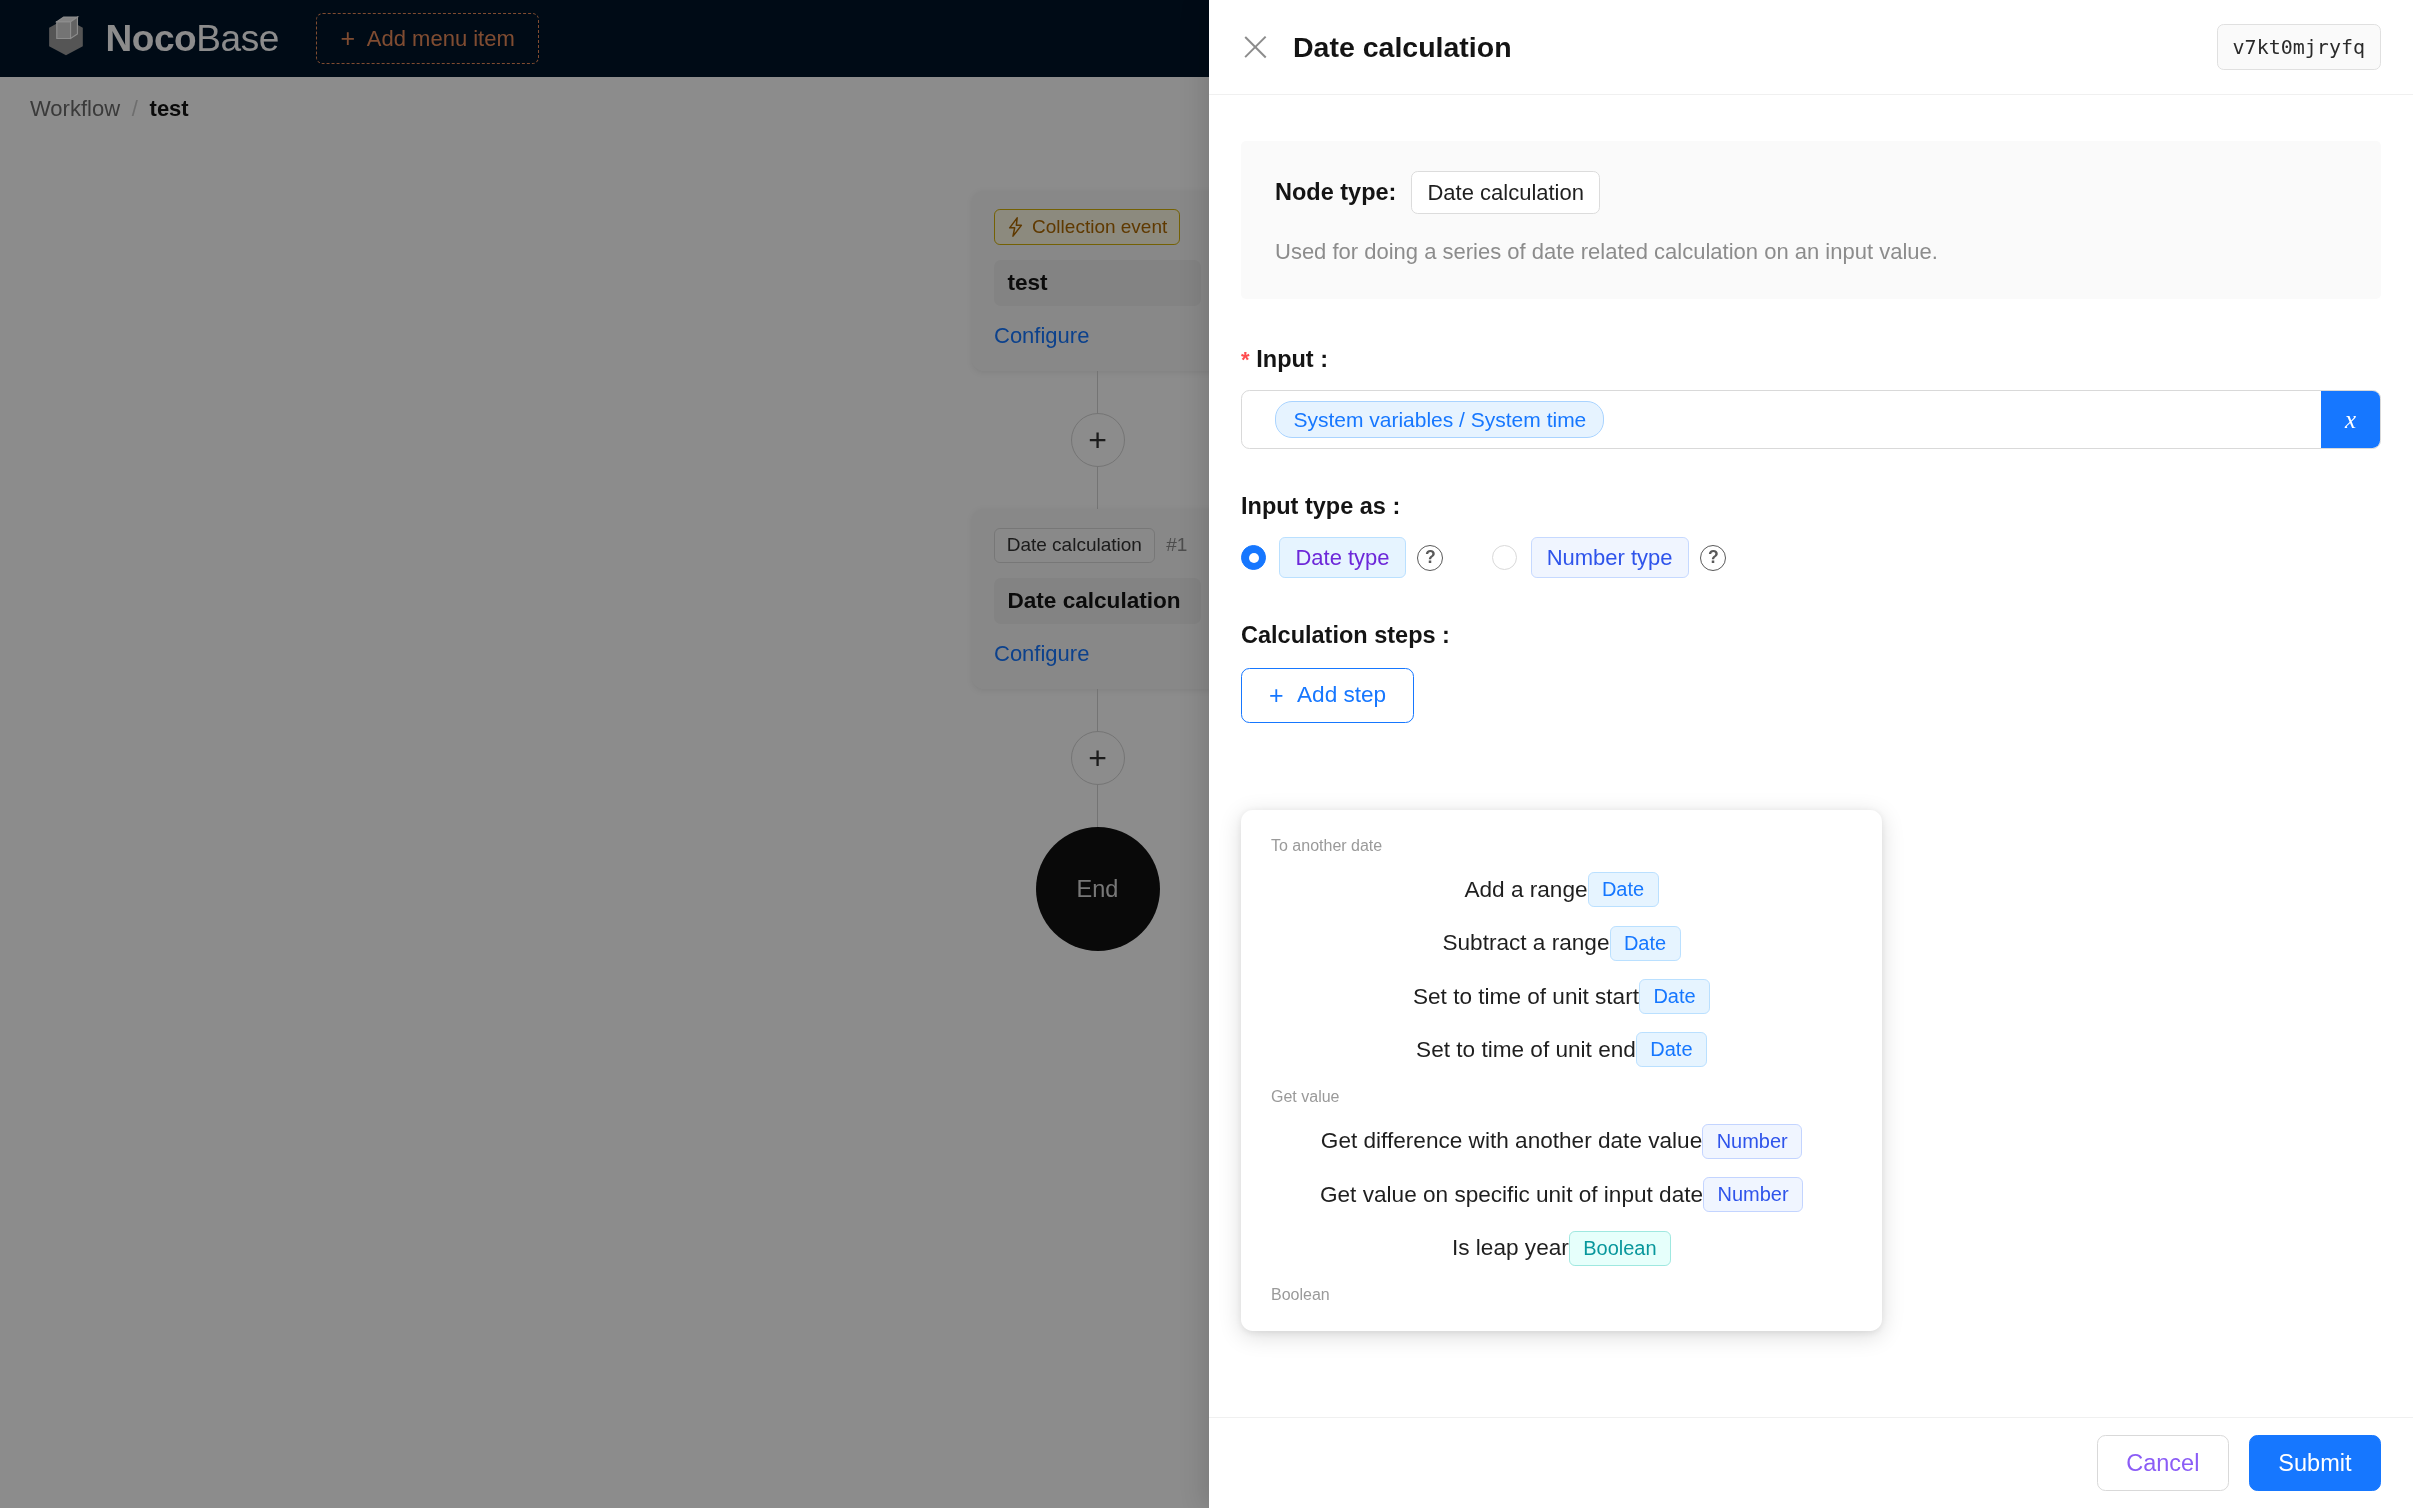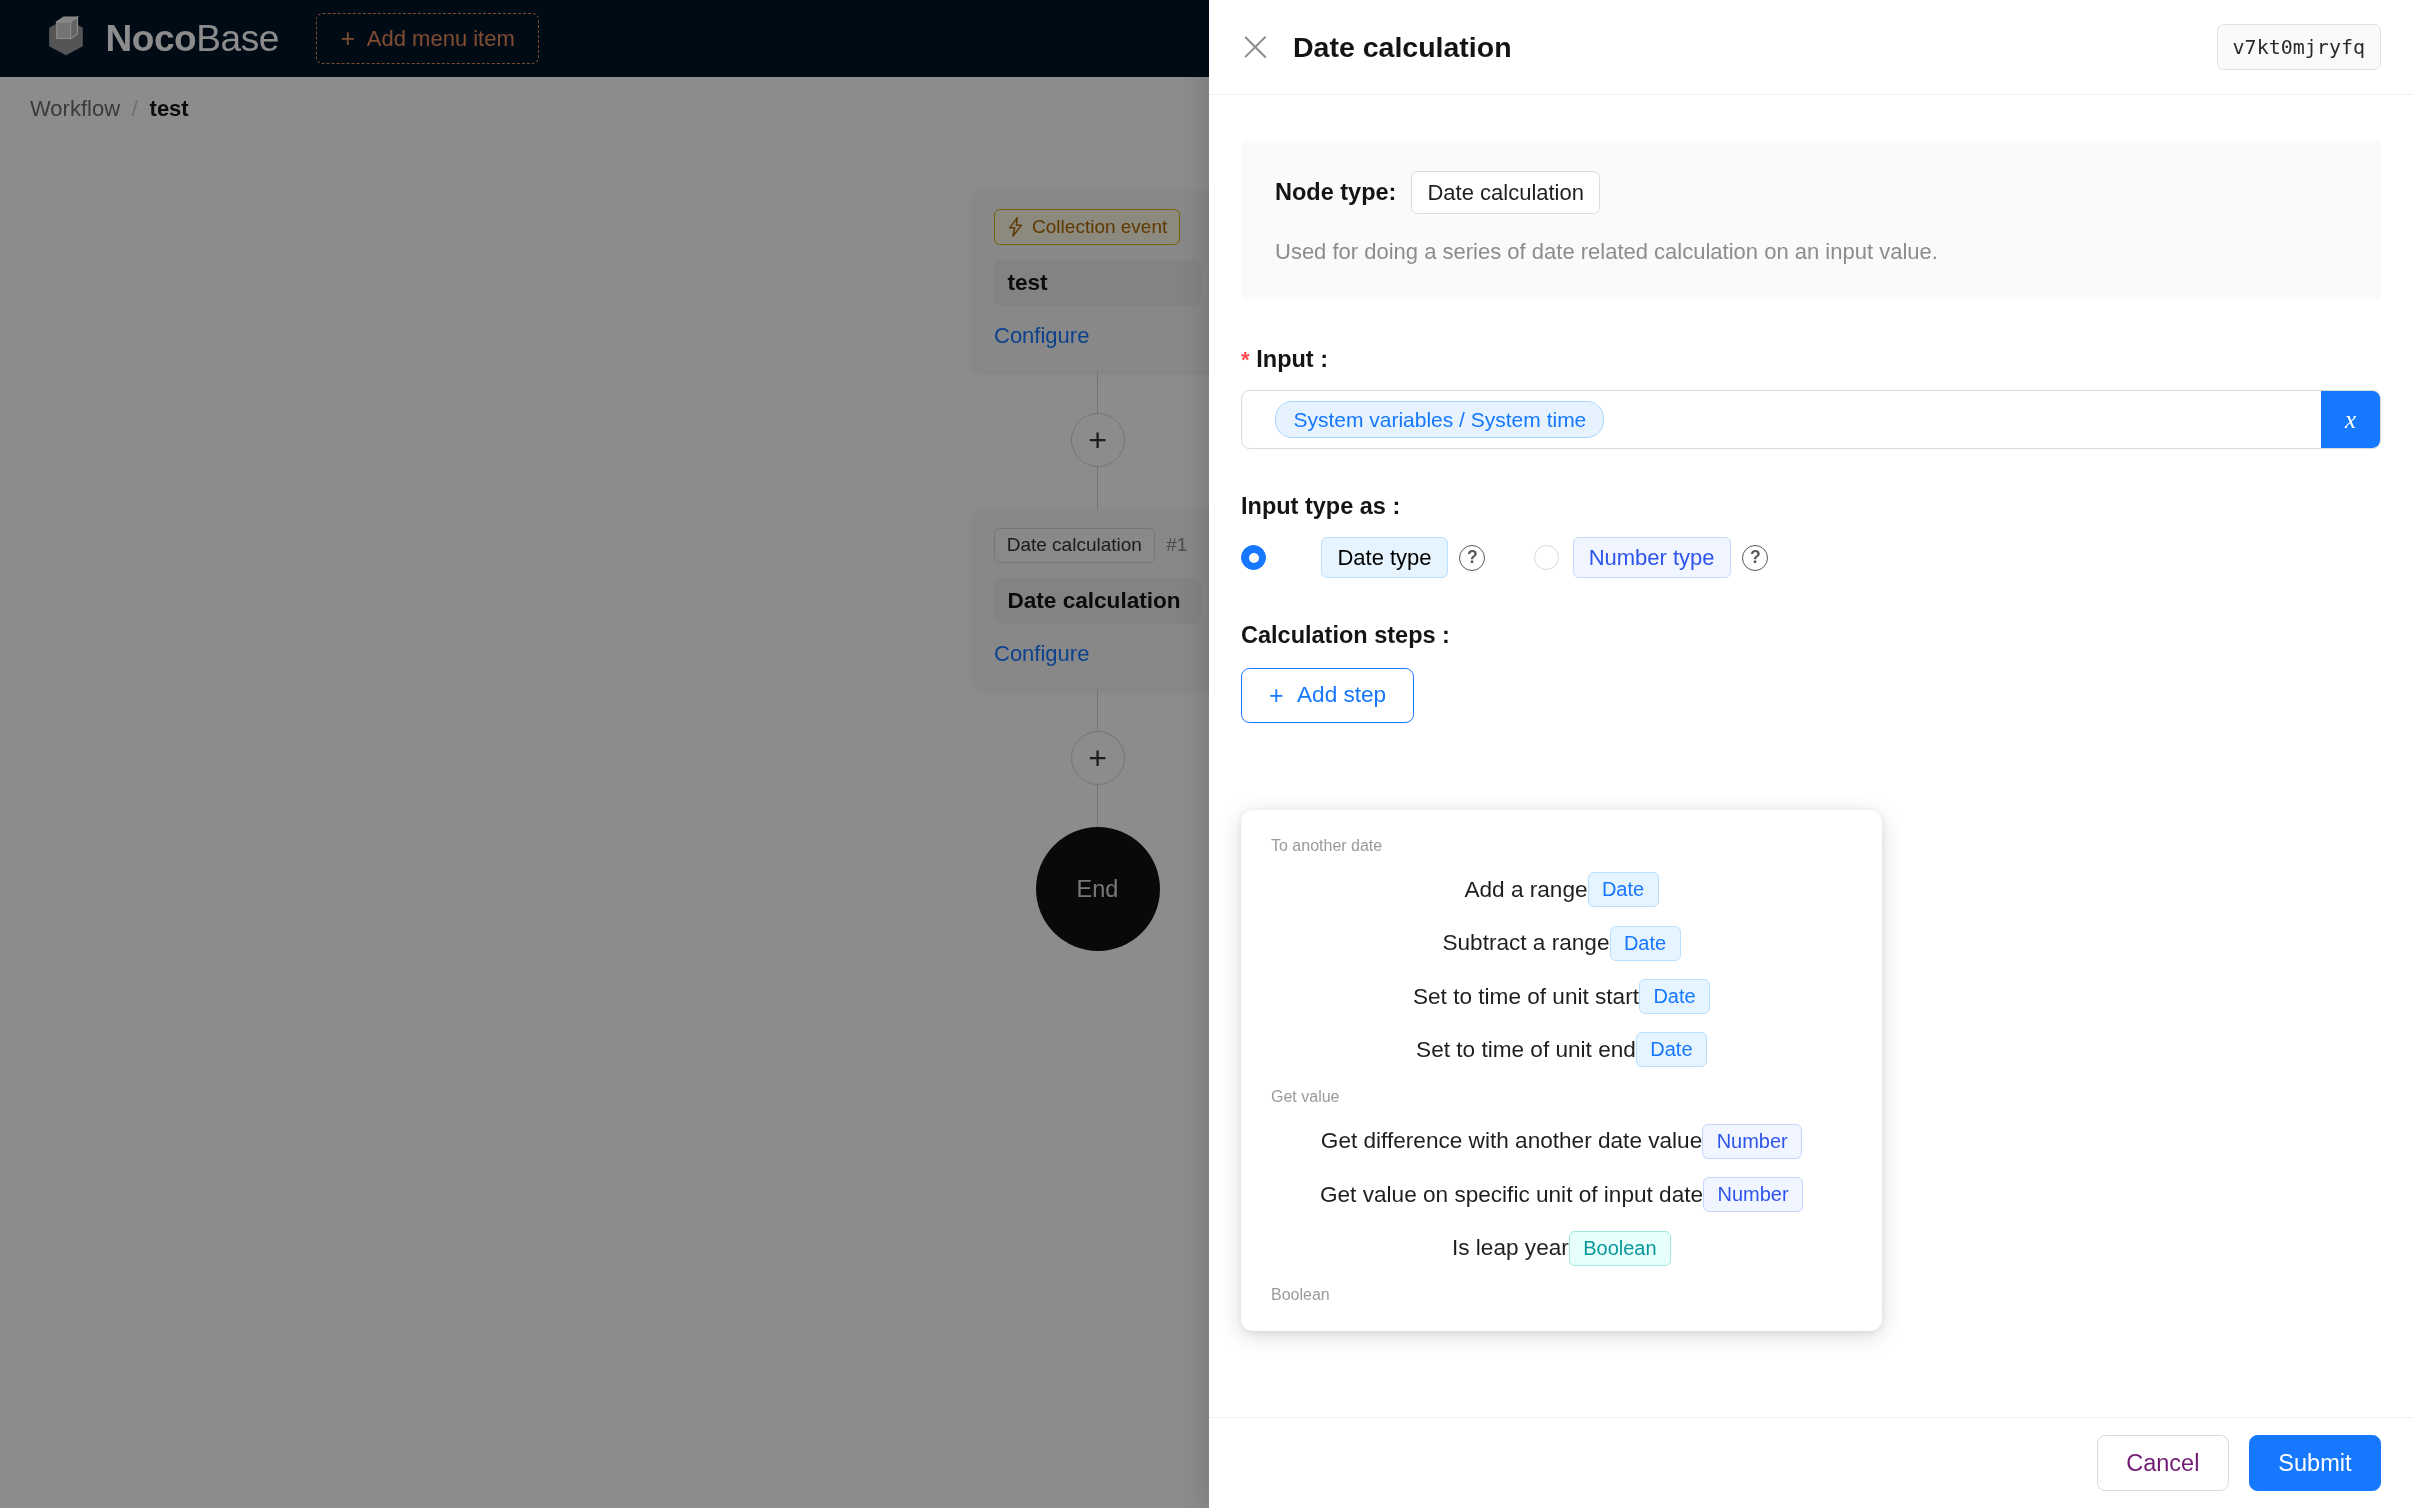--- a/index.html
+++ b/index.html
@@ -355,21 +355,21 @@
     border-radius: 50%;
     background: #ffffff;
   }
 
   .type-tag {
     border-radius: 5.9px;
     padding: 6.7px 15px;
     font-size: 22px;
     white-space: nowrap;
   }
-  .type-tag.date-t   { background: #e6f4ff; border: 0.8px solid #bae0ff; color: #000000; margin-left: 42px; }
+  .type-tag.date-t   { background: #e6f4ff; border: 0.8px solid #bae0ff; color: #6d28d9; }
   .type-tag.number-t { background: #f0f5ff; border: 0.8px solid #c6d9ff; color: #2f54eb; }
 
   .help-icon {
     width: 26px; height: 26px;
     flex: 0 0 26px;
     border-radius: 50%;
     border: 1.7px solid #595959;
     color: #595959;
     display: flex; align-items: center; justify-content: center;
     font-size: 17.6px; font-weight: 700;
@@ -448,21 +448,21 @@
     gap: 20px;
     padding: 0 32px;
   }
   .btn {
     border-radius: 8.4px;
     font-size: 23.5px;
     padding: 13.4px 28.5px;
     cursor: pointer;
     white-space: nowrap;
   }
-  .btn-cancel { background: #ffffff; border: 0.8px solid #d9d9d9; color: #701a75; }
+  .btn-cancel { background: #ffffff; border: 0.8px solid #d9d9d9; color: #8b5cf6; }
   .btn-submit { background: #1677ff; border: 0.8px solid #1677ff; color: #ffffff; }
 </style>
 </head>
 <body>
 
 <div id="app">
 
   <div class="bg-layer">
 
     <div class="topbar">

